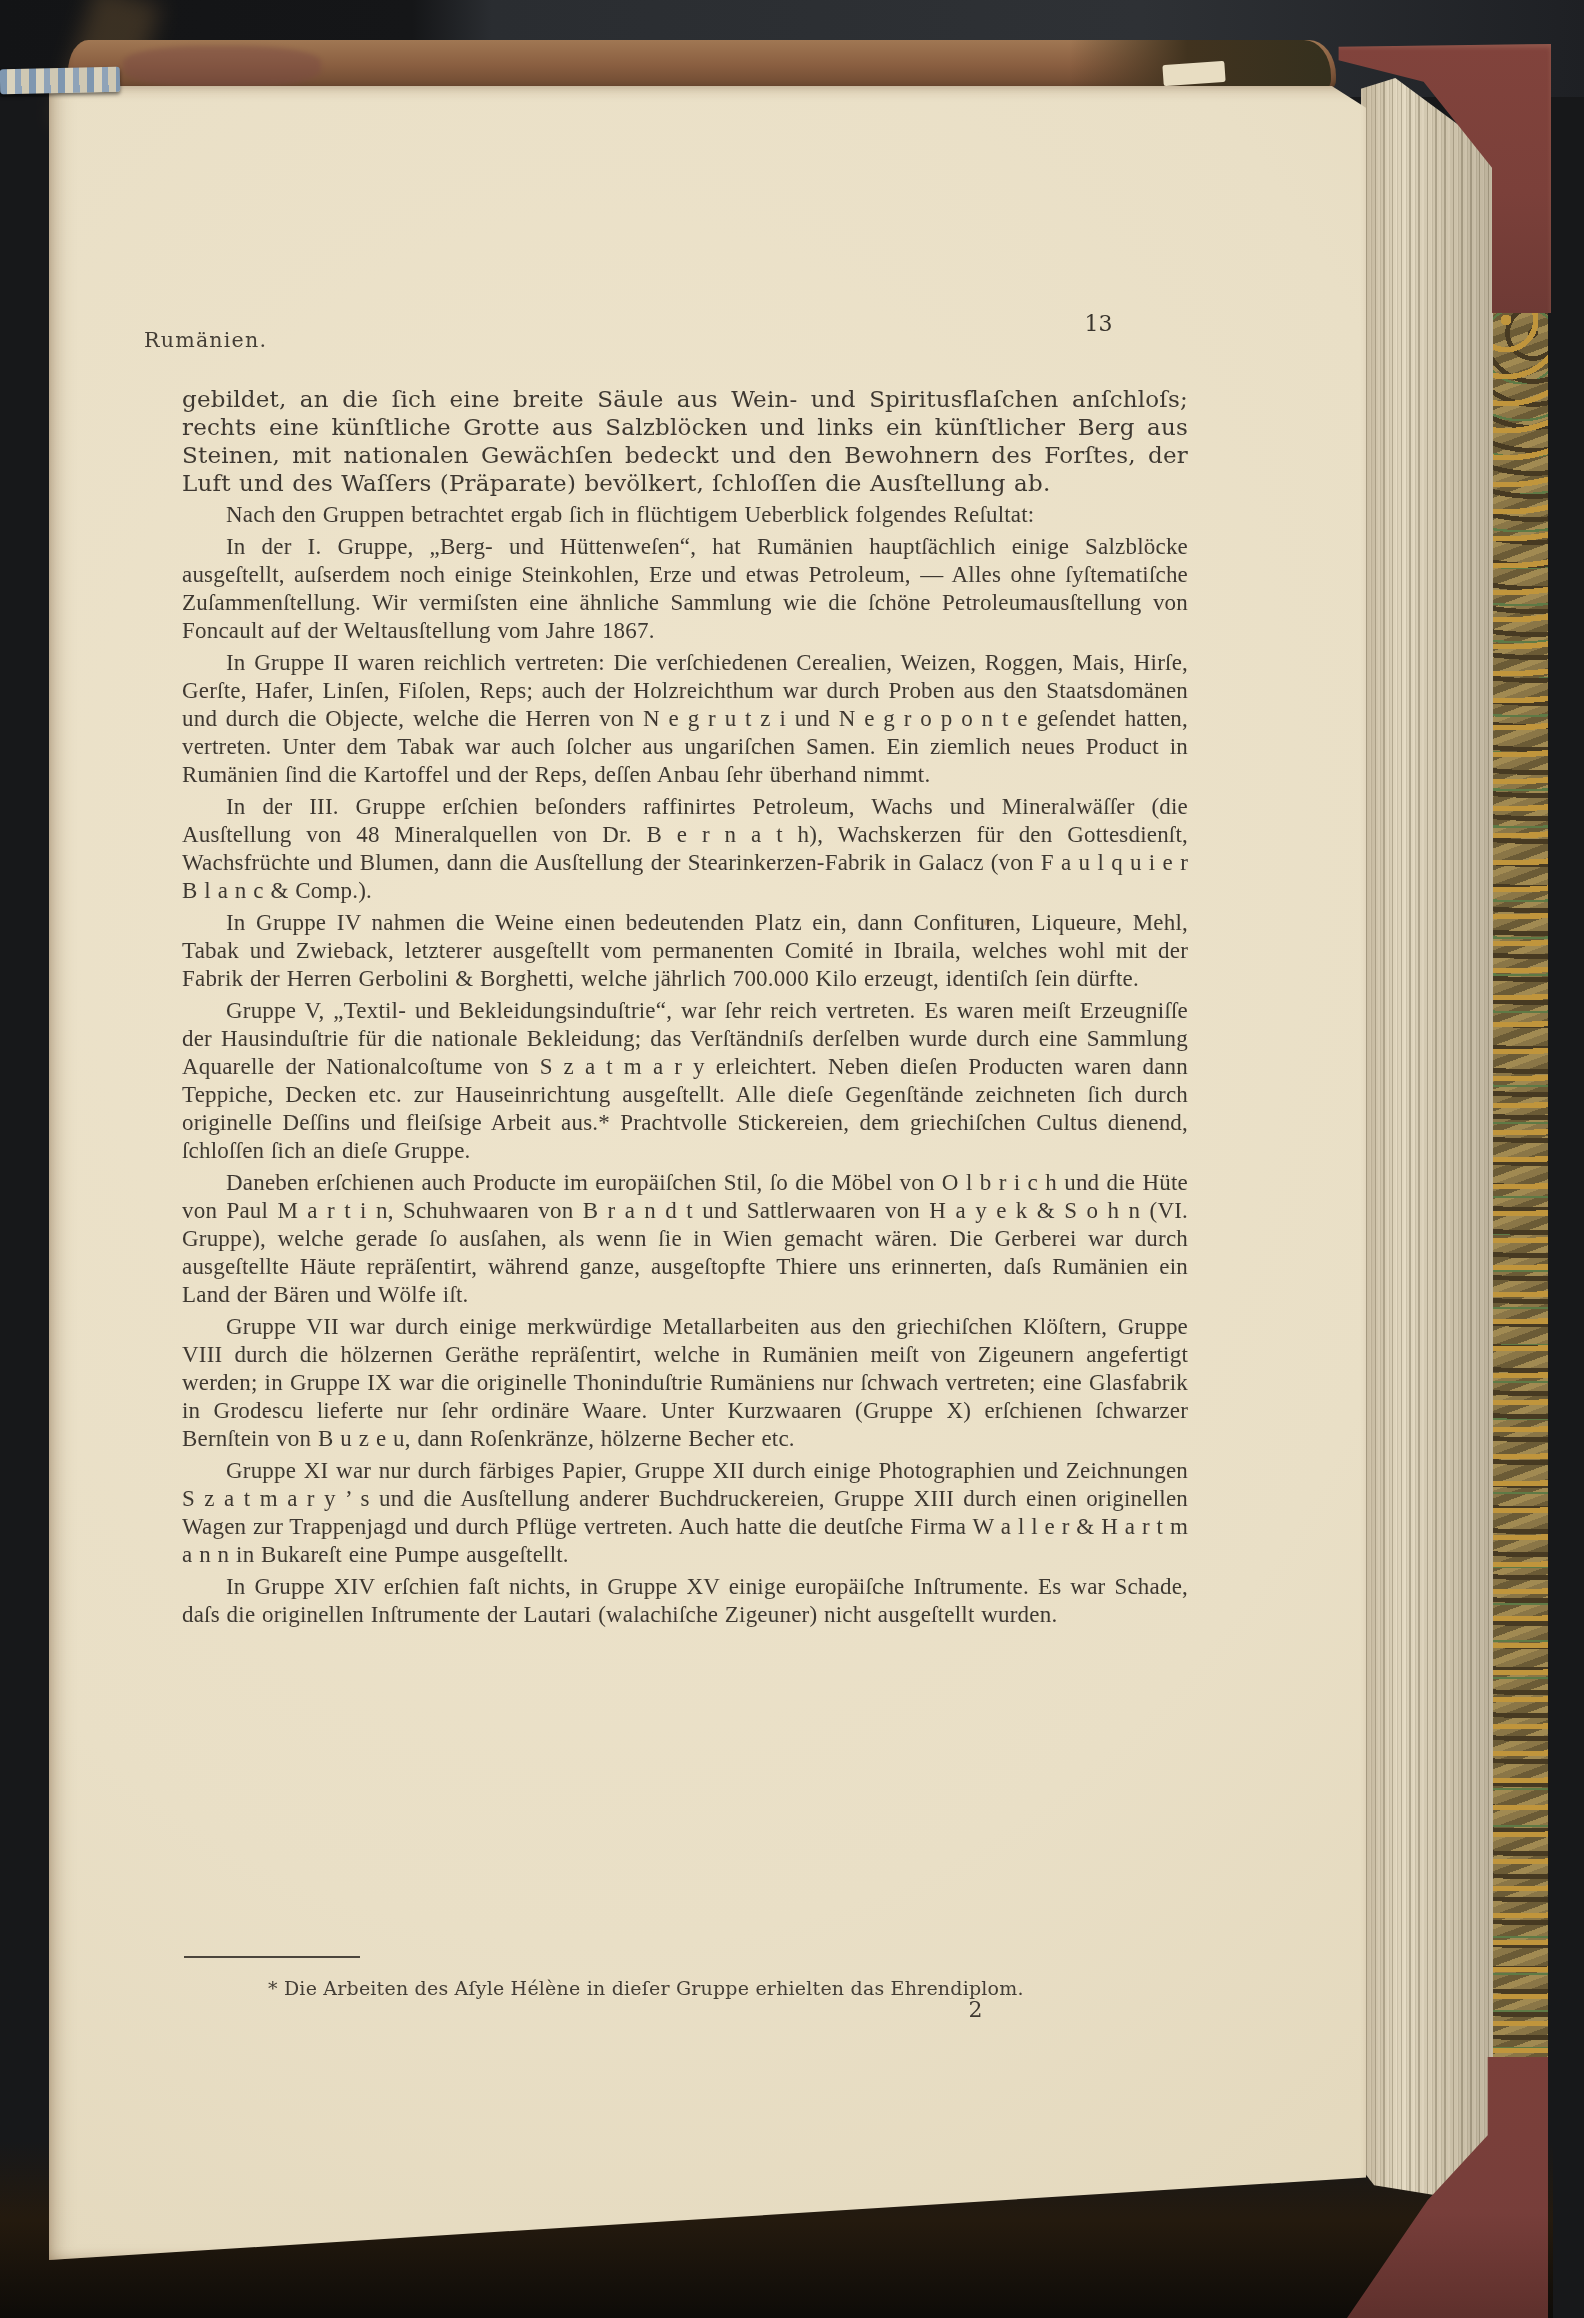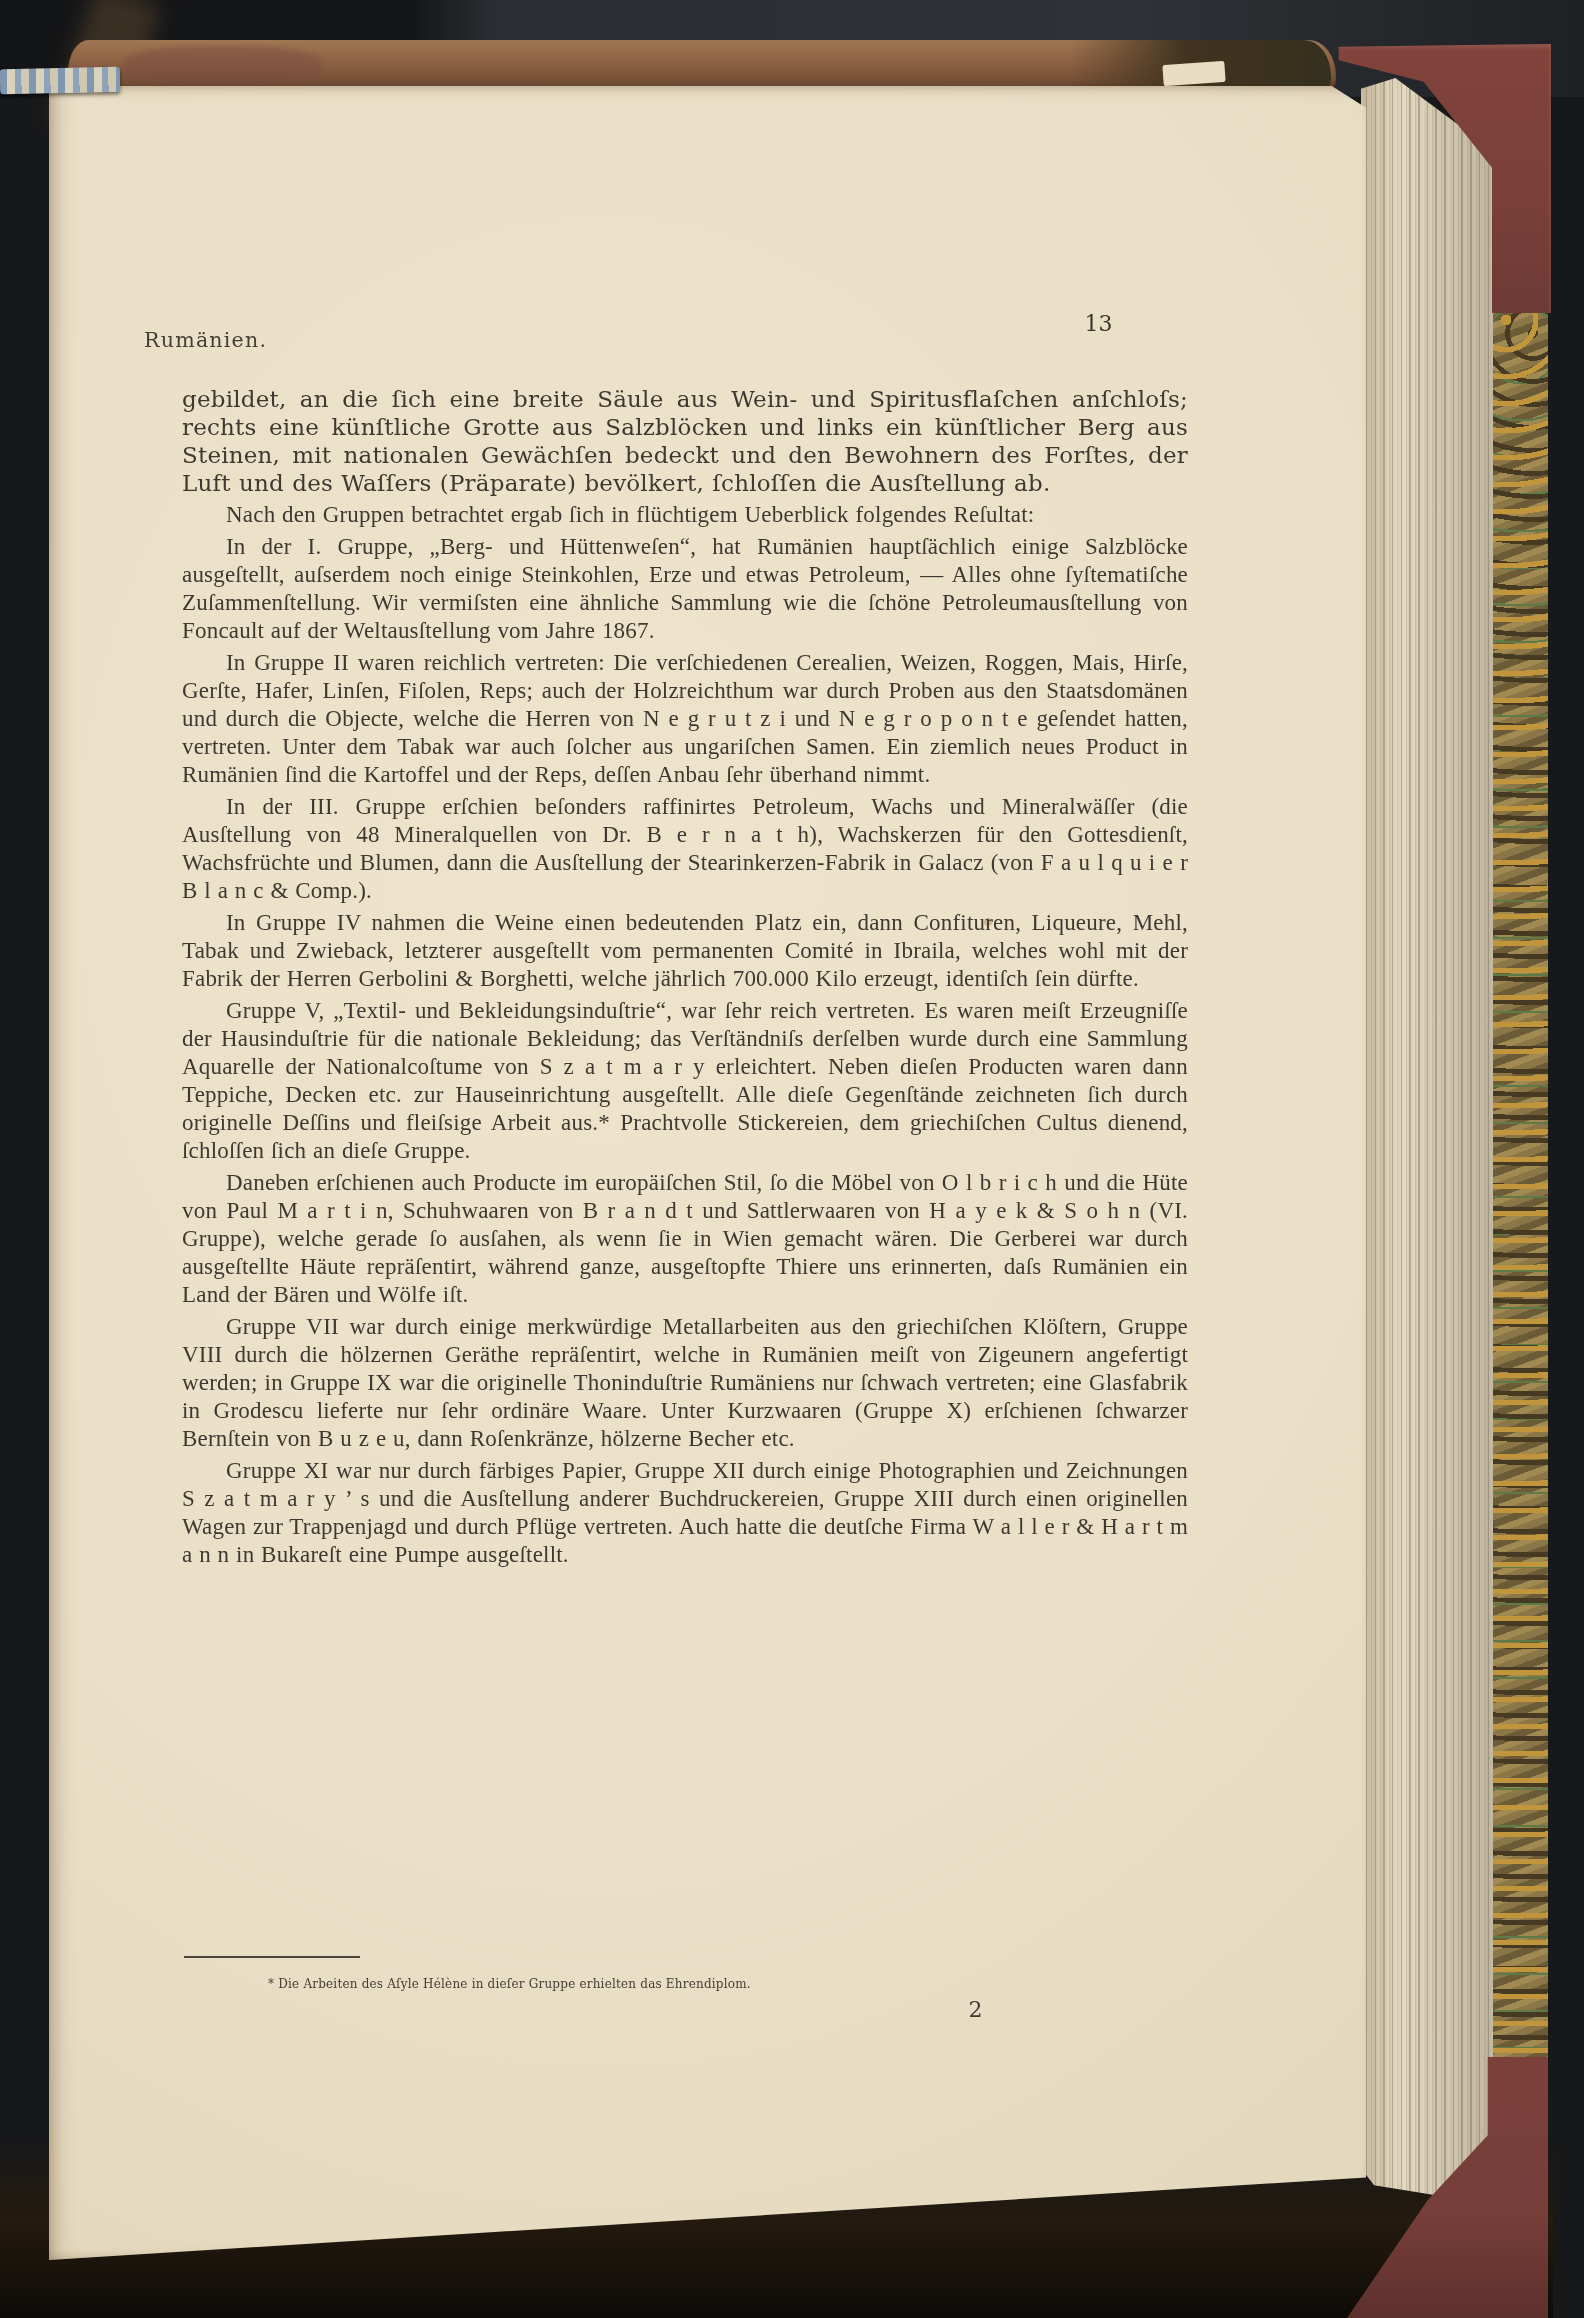--- a/index.html
+++ b/index.html
@@ -69,21 +69,21 @@
   
   .running-head{left:95px;top:242px;width:1014px;text-align:left;
     font-size:20.6px;letter-spacing:1.2px;color:#443e36;}
   .page-number{left:1002px;top:225px;width:95px;text-align:center;
     font-size:22px;color:#3a352e;}
   .text-body{left:129px;top:295px;width:1014px;color:#3e3831;
     font-size:23px;line-height:28px;text-align:justify;letter-spacing:0.2px;word-spacing:0.8px;}
   .text-body p{margin:4px;}
   .text-body p.indent{text-indent:44px;font-family:Liberation Serif, serif;}
   .footnote-rule{left:135px;top:1870px;width:176px;height:1.6px;background:#4b453c;}
-  .footnote{left:219px;top:1891px;width:903px;font-size:12px;color:#433d35;letter-spacing:0.2px;}
+  .footnote{left:219px;top:1891px;width:903px;font-size:19px;color:#433d35;letter-spacing:0.2px;}
   .signature-mark{left:895px;top:1911px;width:63px;text-align:center;font-size:22px;color:#3e3831;}
 </style>
 </head>
 <body>
 
 <div class="scene">
 
   <div class="abs top-band"></div>
   <div class="abs bottom-shadow"></div>
 
@@ -115,20 +115,21 @@
         <p class="">gebildet, an die ſich eine breite Säule aus Wein- und Spiritusflaſchen anſchloſs; rechts eine künſtliche Grotte aus Salzblöcken und links ein künſtlicher Berg aus Steinen, mit nationalen Gewächſen bedeckt und den Bewohnern des Forſtes, der Luft und des Waſſers (Präparate) bevölkert, ſchloſſen die Ausſtellung ab.</p>
         <p class="indent">Nach den Gruppen betrachtet ergab ſich in flüchtigem Ueberblick folgendes Reſultat:</p>
         <p class="indent">In der I. Gruppe, „Berg- und Hüttenweſen“, hat Rumänien hauptſächlich einige Salzblöcke ausgeſtellt, auſserdem noch einige Steinkohlen, Erze und etwas Petroleum, — Alles ohne ſyſtematiſche Zuſammenſtellung. Wir vermiſsten eine ähnliche Sammlung wie die ſchöne Petroleumausſtellung von Foncault auf der Weltausſtellung vom Jahre 1867.</p>
         <p class="indent">In Gruppe II waren reichlich vertreten: Die verſchiedenen Cerealien, Weizen, Roggen, Mais, Hirſe, Gerſte, Hafer, Linſen, Fiſolen, Reps; auch der Holzreichthum war durch Proben aus den Staatsdomänen und durch die Objecte, welche die Herren von N e g r u t z i und N e g r o p o n t e geſendet hatten, vertreten. Unter dem Tabak war auch ſolcher aus ungariſchen Samen. Ein ziemlich neues Product in Rumänien ſind die Kartoffel und der Reps, deſſen Anbau ſehr überhand nimmt.</p>
         <p class="indent">In der III. Gruppe erſchien beſonders raffinirtes Petroleum, Wachs und Mineralwäſſer (die Ausſtellung von 48 Mineralquellen von Dr. B e r n a t h), Wachskerzen für den Gottesdienſt, Wachsfrüchte und Blumen, dann die Ausſtellung der Stearinkerzen-Fabrik in Galacz (von F a u l q u i e r B l a n c &amp; Comp.).</p>
         <p class="indent">In Gruppe IV nahmen die Weine einen bedeutenden Platz ein, dann Confituren, Liqueure, Mehl, Tabak und Zwieback, letzterer ausgeſtellt vom permanenten Comité in Ibraila, welches wohl mit der Fabrik der Herren Gerbolini &amp; Borghetti, welche jährlich 700.000 Kilo erzeugt, identiſch ſein dürfte.</p>
         <p class="indent">Gruppe V, „Textil- und Bekleidungsinduſtrie“, war ſehr reich vertreten. Es waren meiſt Erzeugniſſe der Hausinduſtrie für die nationale Bekleidung; das Verſtändniſs derſelben wurde durch eine Sammlung Aquarelle der Nationalcoſtume von S z a t m a r y erleichtert. Neben dieſen Producten waren dann Teppiche, Decken etc. zur Hauseinrichtung ausgeſtellt. Alle dieſe Gegenſtände zeichneten ſich durch originelle Deſſins und fleiſsige Arbeit aus.* Prachtvolle Stickereien, dem griechiſchen Cultus dienend, ſchloſſen ſich an dieſe Gruppe.</p>
         <p class="indent">Daneben erſchienen auch Producte im europäiſchen Stil, ſo die Möbel von O l b r i c h und die Hüte von Paul M a r t i n, Schuhwaaren von B r a n d t und Sattlerwaaren von H a y e k &amp; S o h n (VI. Gruppe), welche gerade ſo ausſahen, als wenn ſie in Wien gemacht wären. Die Gerberei war durch ausgeſtellte Häute repräſentirt, während ganze, ausgeſtopfte Thiere uns erinnerten, daſs Rumänien ein Land der Bären und Wölfe iſt.</p>
         <p class="indent">Gruppe VII war durch einige merkwürdige Metallarbeiten aus den griechiſchen Klöſtern, Gruppe VIII durch die hölzernen Geräthe repräſentirt, welche in Rumänien meiſt von Zigeunern angefertigt werden; in Gruppe IX war die originelle Thoninduſtrie Rumäniens nur ſchwach vertreten; eine Glasfabrik in Grodescu lieferte nur ſehr ordinäre Waare. Unter Kurzwaaren (Gruppe X) erſchienen ſchwarzer Bernſtein von B u z e u, dann Roſenkränze, hölzerne Becher etc.</p>
         <p class="indent">Gruppe XI war nur durch färbiges Papier, Gruppe XII durch einige Photographien und Zeichnungen S z a t m a r y ’ s und die Ausſtellung anderer Buchdruckereien, Gruppe XIII durch einen originellen Wagen zur Trappenjagd und durch Pflüge vertreten. Auch hatte die deutſche Firma W a l l e r &amp; H a r t m a n n in Bukareſt eine Pumpe ausgeſtellt.</p>
+        <p class="indent">In Gruppe XIV erſchien faſt nichts, in Gruppe XV einige europäiſche Inſtrumente. Es war Schade, daſs die originellen Inſtrumente der Lautari (walachiſche Zigeuner) nicht ausgeſtellt wurden.</p>
       </div>
 
     <div class="abs footnote-rule"></div>
     <div class="abs footnote">* Die Arbeiten des Aſyle Hélène in dieſer Gruppe erhielten das Ehrendiplom.</div>
     <div class="abs signature-mark">2</div>
   </div>
 
 </div>
 
 

